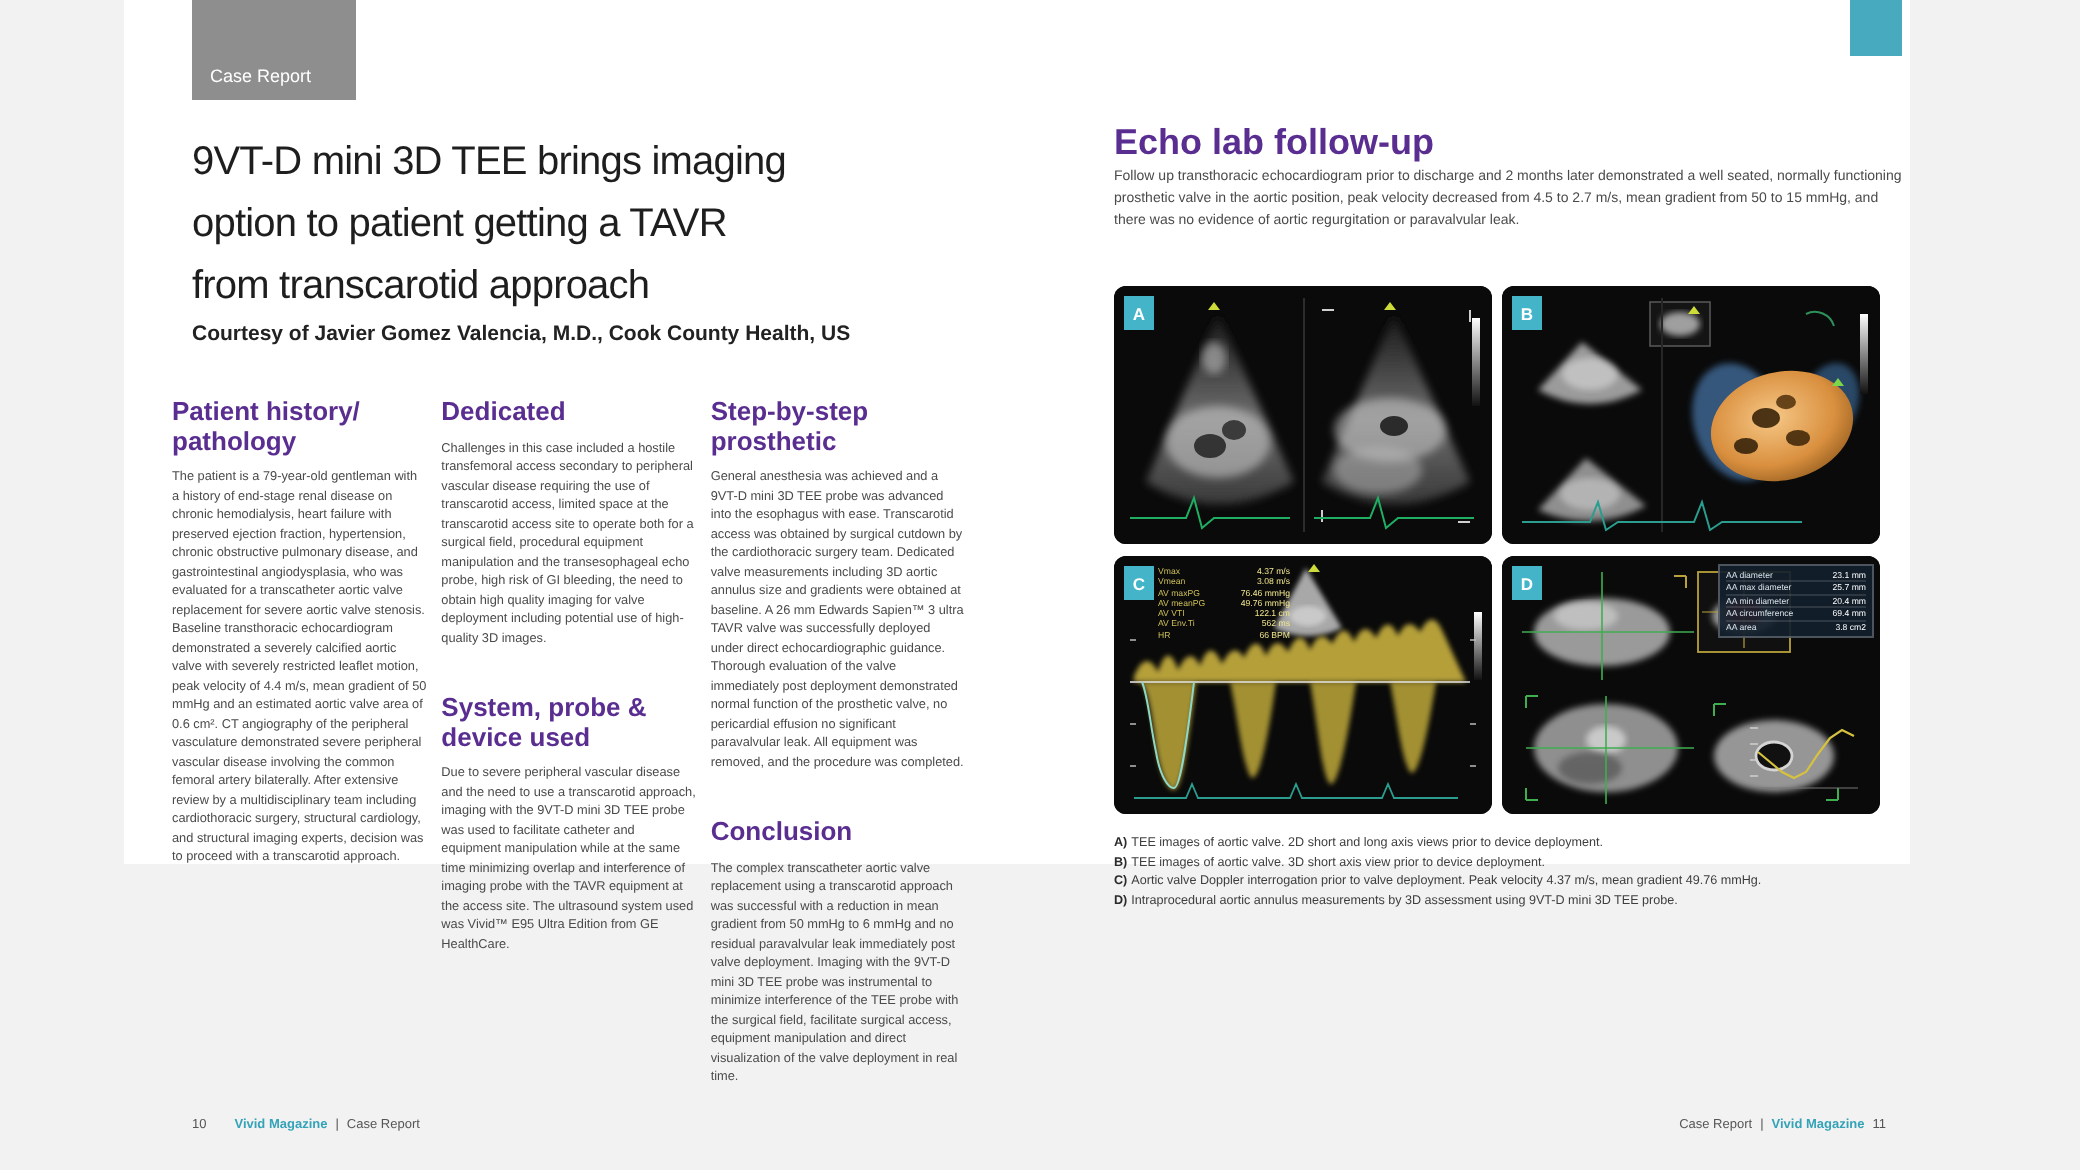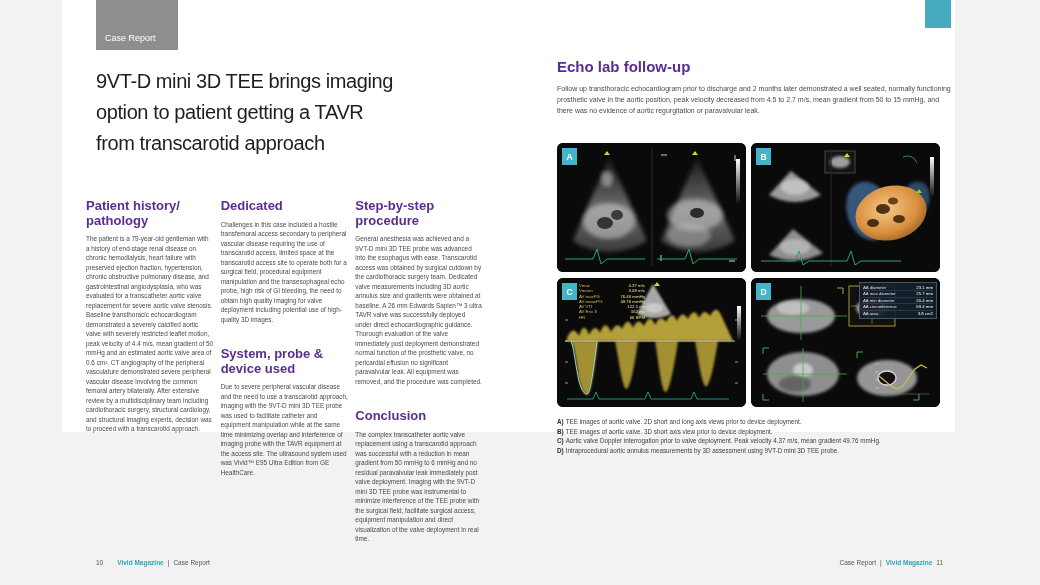--- a/index.html
+++ b/index.html
@@ -36,21 +36,21 @@
 
   .footer { position:absolute; top:559px; font-size:6.5px; color:#555; display:flex; gap:4px; align-items:baseline; }
   .footer-left { left:34px; }
   .footer-right { right:12px; }
   .brand { color:#35a3b7; font-weight:700; }
   .pageno { color:#555; }
   .footer .gap { display:inline-block; width:6px; }
 
   
   .corner-square { position:absolute; left:863px; top:0; width:26px; height:28px; background:#47aabe; }
-  .rp-head { position:absolute; left:495px; top:46px; font-size:15px; font-weight:700; color:#5a2d91; }
+  .rp-head { position:absolute; left:495px; top:46px; font-size:18px; font-weight:700; color:#5a2d91; }
   .rp-intro { position:absolute; left:495px; top:76px; width:394px; font-size:7px; line-height:11px; color:#4a4a4a; }
 
   .figs { position:absolute; left:495px; top:143px; width:384px; display:grid;
           grid-template-columns:189px 189px; grid-template-rows:129px 129px; gap:6px 5px; }
   .fig { position:relative; width:189px; height:129px; border-radius:6px; overflow:hidden; background:#0a0a0a; }
   .fig svg { position:absolute; left:0; top:0; }
   .fig-badge {
     position:absolute; left:5px; top:5px; width:15px; height:17px;
     background:#44b5c9; color:#fff; font-size:8.5px; font-weight:700;
     display:flex; align-items:center; justify-content:center; z-index:3;
@@ -78,36 +78,37 @@
 
 <div class="spread">
 
   <div class="tag-box">
     <span>Case Report</span>
   </div>
 
   <h1 class="title">9VT-D mini 3D TEE brings imaging
 option to patient getting a TAVR
 from transcarotid approach</h1>
+  <div class="byline">Courtesy of Javier Gomez Valencia, M.D., Cook County Health, US</div>
 
   <div class="cols">
     <div class="col">
       <h3 class="sec first">Patient history/
 pathology</h3>
       <p class="body">The patient is a 79-year-old gentleman with a history of end-stage renal disease on chronic hemodialysis, heart failure with preserved ejection fraction, hypertension, chronic obstructive pulmonary disease, and gastrointestinal angiodysplasia, who was evaluated for a transcatheter aortic valve replacement for severe aortic valve stenosis. Baseline transthoracic echocardiogram demonstrated a severely calcified aortic valve with severely restricted leaflet motion, peak velocity of 4.4 m/s, mean gradient of 50 mmHg and an estimated aortic valve area of 0.6 cm². CT angiography of the peripheral vasculature demonstrated severe peripheral vascular disease involving the common femoral artery bilaterally. After extensive review by a multidisciplinary team including cardiothoracic surgery, structural cardiology, and structural imaging experts, decision was to proceed with a transcarotid approach.</p>
     </div>
     <div class="col">
       <h3 class="sec first">Dedicated</h3>
       <p class="body">Challenges in this case included a hostile transfemoral access secondary to peripheral vascular disease requiring the use of transcarotid access, limited space at the transcarotid access site to operate both for a surgical field, procedural equipment manipulation and the transesophageal echo probe, high risk of GI bleeding, the need to obtain high quality imaging for valve deployment including potential use of high-quality 3D images.</p>
       <h3 class="sec later">System, probe &amp;
 device used</h3>
       <p class="body">Due to severe peripheral vascular disease and the need to use a transcarotid approach, imaging with the 9VT-D mini 3D TEE probe was used to facilitate catheter and equipment manipulation while at the same time minimizing overlap and interference of imaging probe with the TAVR equipment at the access site. The ultrasound system used was Vivid™ E95 Ultra Edition from GE HealthCare.</p>
     </div>
     <div class="col">
-      <h3 class="sec first">Step-by-step procedure</h3>
+      <h3 class="sec first">Step-by-step prosthetic</h3>
       <p class="body">General anesthesia was achieved and a 9VT-D mini 3D TEE probe was advanced into the esophagus with ease. Transcarotid access was obtained by surgical cutdown by the cardiothoracic surgery team. Dedicated valve measurements including 3D aortic annulus size and gradients were obtained at baseline. A 26 mm Edwards Sapien™ 3 ultra TAVR valve was successfully deployed under direct echocardiographic guidance. Thorough evaluation of the valve immediately post deployment demonstrated normal function of the prosthetic valve, no pericardial effusion no significant paravalvular leak. All equipment was removed, and the procedure was completed.</p>
       <h3 class="sec later">Conclusion</h3>
       <p class="body">The complex transcatheter aortic valve replacement using a transcarotid approach was successful with a reduction in mean gradient from 50 mmHg to 6 mmHg and no residual paravalvular leak immediately post valve deployment. Imaging with the 9VT-D mini 3D TEE probe was instrumental to minimize interference of the TEE probe with the surgical field, facilitate surgical access, equipment manipulation and direct visualization of the valve deployment in real time.</p>
     </div>
   </div>
 
   <div class="footer footer-left">
     <span class="pageno">10</span>
     <span class="gap"></span>
     <span class="brand">Vivid Magazine</span>

